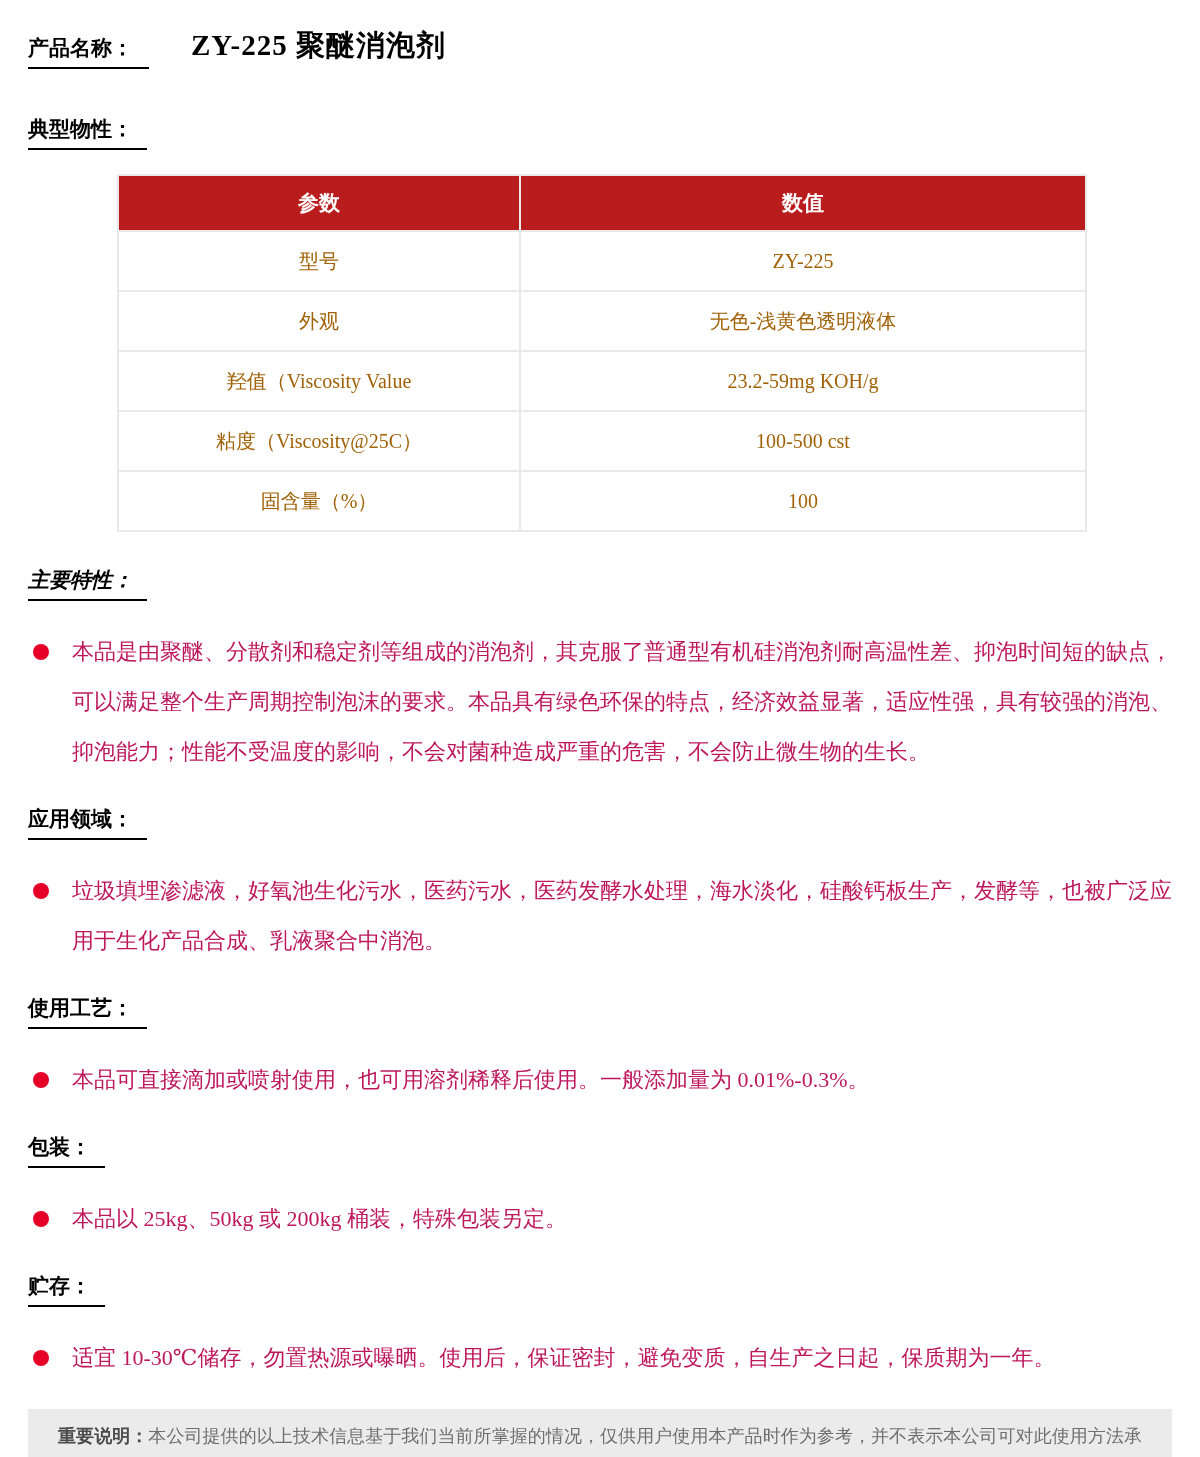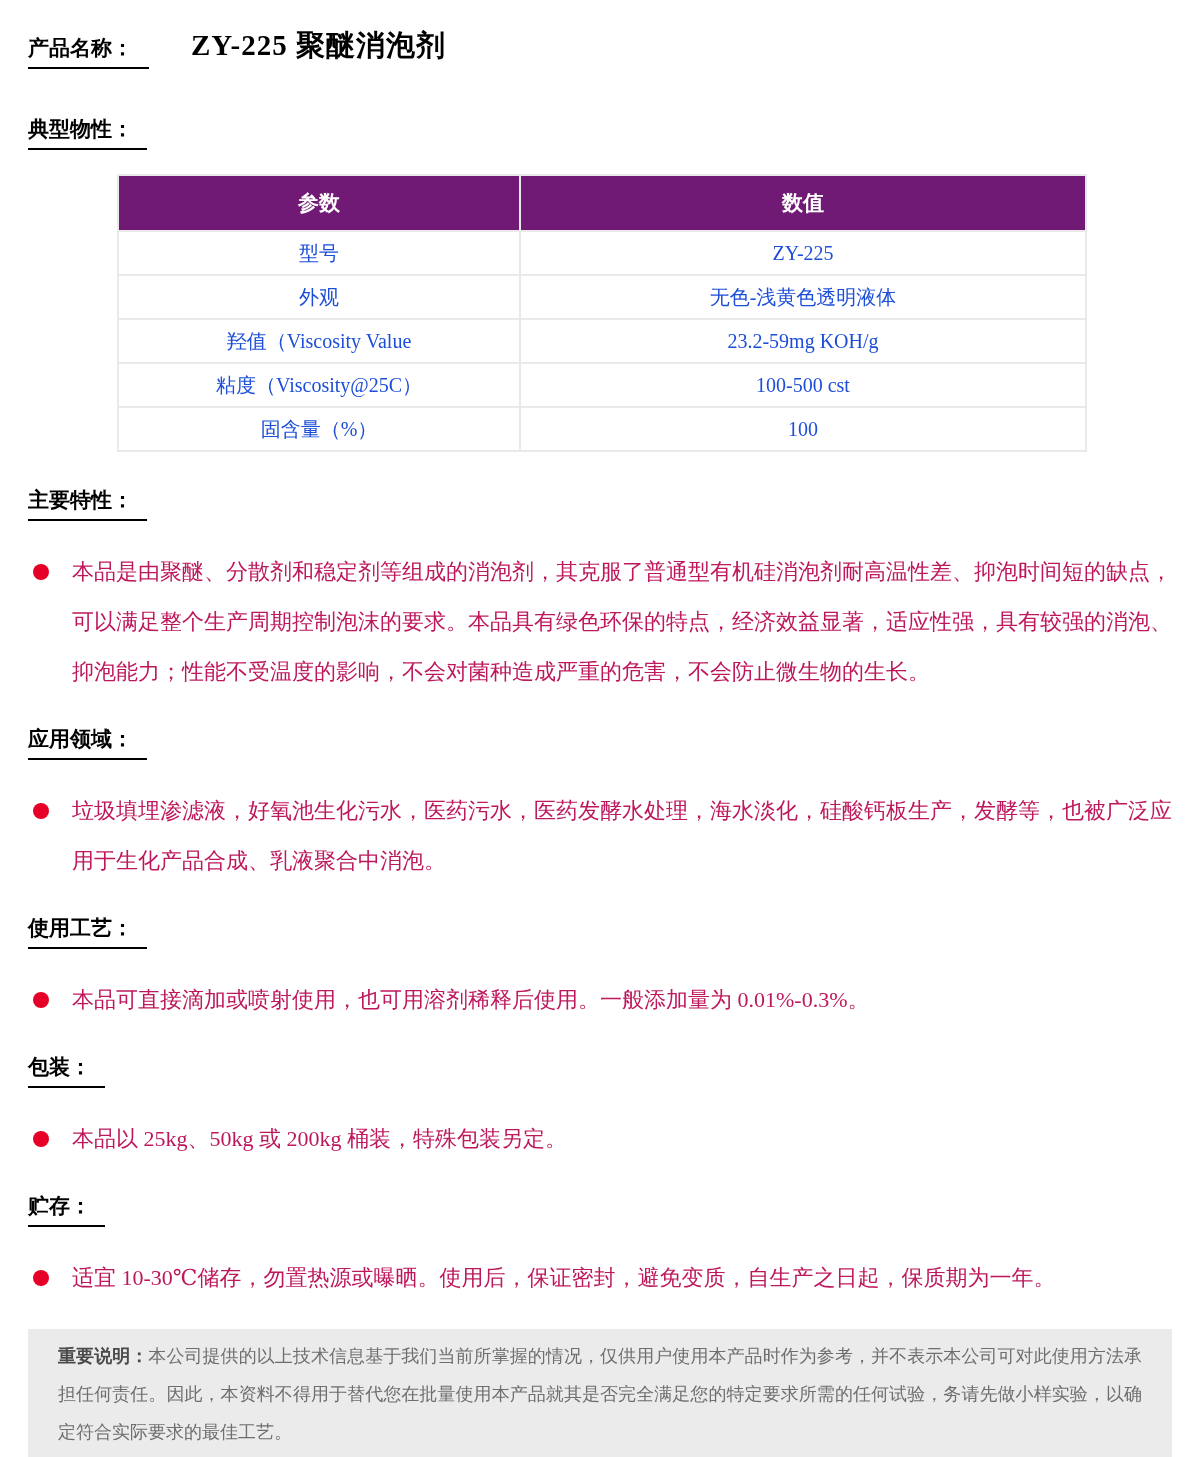--- a/index.html
+++ b/index.html
@@ -27,35 +27,35 @@
 
   
   h2.sec {
     font-size: 21px; font-weight: bold; color: #000;
     display: table; 
     border-bottom: 2px solid #000;
     padding: 0 14px 5px 0;
     margin-top: 28px;
   }
   h2.sec.mt-lg { margin-top: 46px; text-align: center; }
-  h2.sec.mt-md { margin-top: 34px; }
+  h2.sec.mt-md { margin-top: 34px; font-style: italic; }
 
   
   table.props {
     border-collapse: collapse;
     margin: 24px 0 0 89px;
     width: 968px;
     table-layout: fixed;
   }
   table.props td, table.props th { border: 2px solid #e9e9e9; text-align: center; }
   table.props th {
-    background: #701a75; color: #ffffff;
+    background: #b91c1c; color: #ffffff;
     font-size: 21px; font-weight: bold; height: 56px;
   }
-  table.props td { font-size: 20px; height: 44px; color: #1d4ed8; }
+  table.props td { font-size: 20px; height: 60px; color: #a16207; }
   col.c1 { width: 402px; } col.c2 { width: 566px; }
 
   
   .bullet-row { display: flex; margin-top: 26px; }
   .dot {
     flex: 0 0 auto;
     width: 16px; height: 16px; border-radius: 50%;
     background: #e60027; margin: 17px 23px 0 5px;
   }
   .bullet-text {

